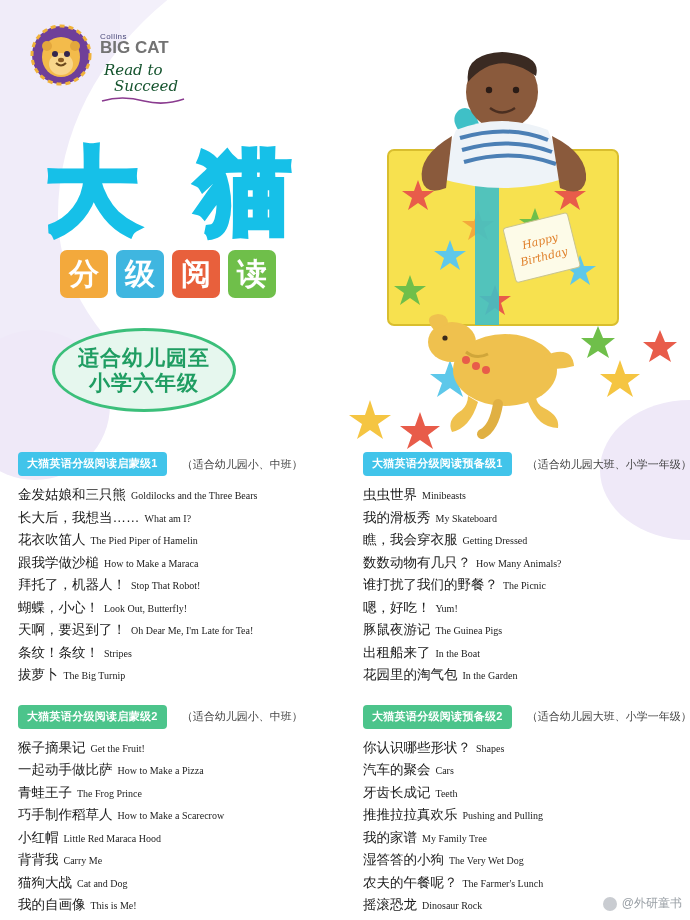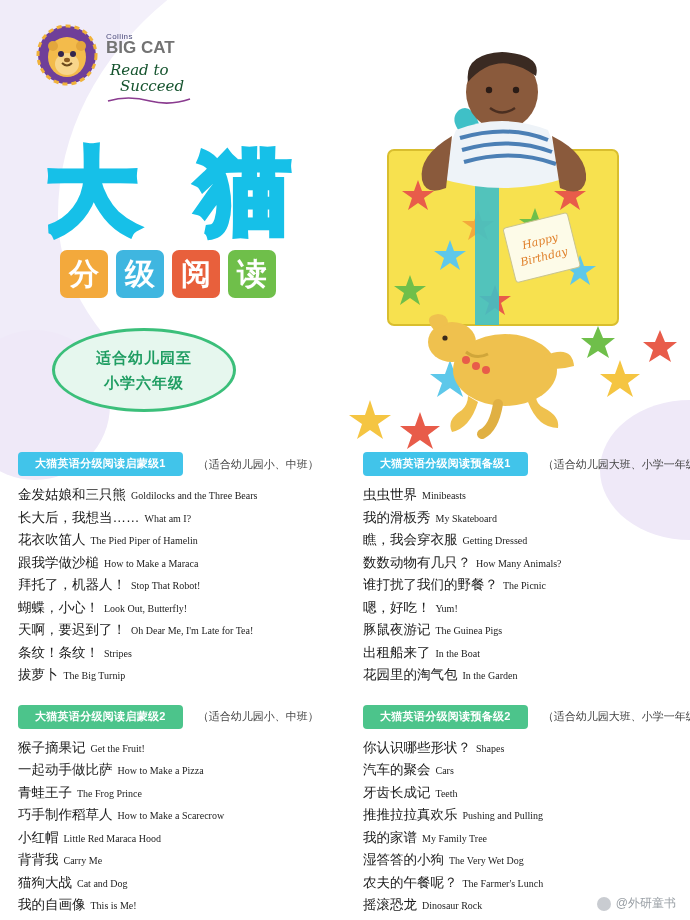--- a/index.html
+++ b/index.html
@@ -42,21 +42,21 @@
     background: #f0ecf9;
   }
   .lilac-dot {
     position: absolute;
     border-radius: 50%;
     background: #efe9f8;
   }
 
   
   .logo {
-    position: absolute; left: 36px; top: 22px;
+    position: absolute; left: 30px; top: 22px;
     width: 180px; height: 78px;
   }
   .lion {
     position: absolute; left: 0; top: 0;
     width: 62px; height: 66px;
   }
   .collins-txt {
     position: absolute; left: 70px; top: 10px;
     color: #3a3a6a;
   }
@@ -93,62 +93,62 @@
 
   
   .badge {
     position: absolute; left: 52px; top: 328px;
     width: 184px; height: 84px;
     border: 3px solid #3bbf7a;
     border-radius: 50% / 50%;
     background: #e6f7ee;
     display: flex; flex-direction: column;
     align-items: center; justify-content: center;
-    color: #1f9d62; font-weight: bold; font-size: 15px; line-height: 25px;
+    color: #1f9d62; font-weight: bold; font-size: 21px; line-height: 25px;
     letter-spacing: 1px;
   }
 
   
   .illus { position: absolute; left: 330px; top: 30px; width: 360px; height: 420px; }
 
   
   .cols {
     position: absolute; left: 0; top: 440px;
     width: 690px; height: 470px;
     display: flex;
   }
   .col { width: 345px; padding: 0 18px; }
   .sec-head {
     display: flex; align-items: center;
     margin: 12px 0 8px 0;
   }
   .pill {
     background: #41c4ea;
     color: #fff; font-size: 11px; font-weight: bold;
-    padding: 4px 17px 5px; border-radius: 4px;
+    padding: 4px 9px 5px; border-radius: 4px;
     letter-spacing: .3px;
     white-space: nowrap;
     text-align: right;
   }
   .pill.green { background: #4cc48b; }
   .bracket {
     font-size: 11px; color: #444; margin-left: 15px; white-space: nowrap;
   }
   .entry {
     font-size: 13.5px; color: #1a1a1a; line-height: 21.5px;
     white-space: nowrap;
   }
   .entry .en {
     font-size: 10px; color: #222; margin-left: 5px;
     font-family: "Liberation Serif", serif;
   }
 
   
   .watermark {
-    position: absolute; right: 14px; bottom: 8px;
+    position: absolute; right: 8px; bottom: 8px;
     display: flex; align-items: center; gap: 5px;
     color: #9aa0a6; font-size: 12px;
   }
   .wb-eye {
     width: 14px; height: 14px; border-radius: 50%;
     background: #c9ccd1; display:inline-block;
   }
   .sec-sep { height: 6px; }
 </style>
 </head>

